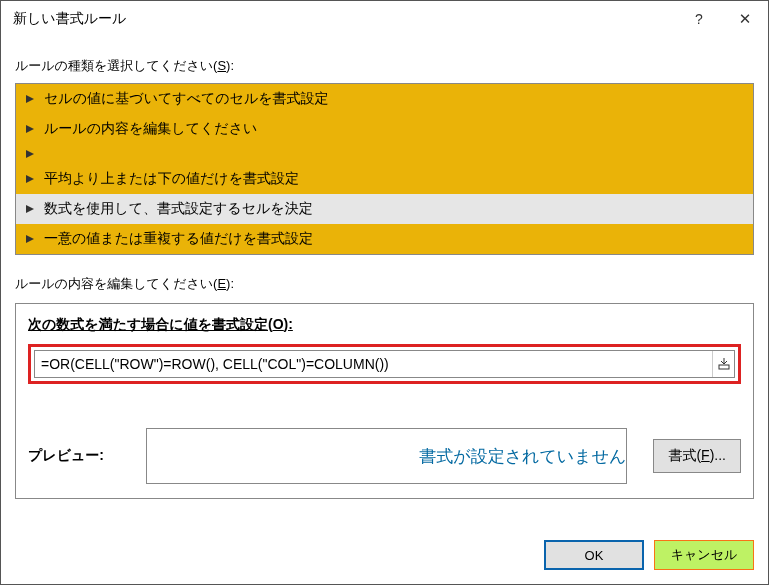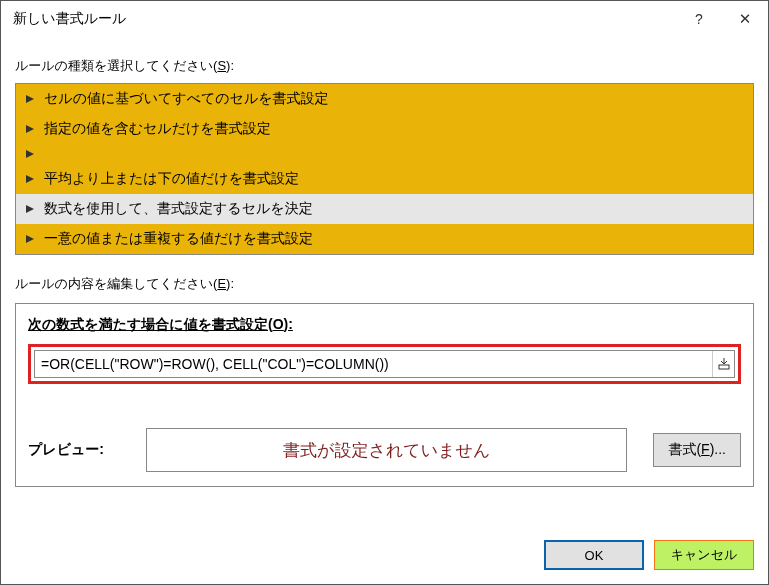--- a/index.html
+++ b/index.html
@@ -19,21 +19,21 @@
     .marker { display:inline-block; width:0; height:0; border-top:4px solid transparent; border-bottom:4px solid transparent; border-left:8px solid #333; margin-right:10px; }
     .inner-box { border:1px solid #888; padding:12px 12px 14px 12px; margin-top:2px; }
     .formula-label { font-weight:bold; font-size:14px; margin-bottom:10px;text-decoration:underline; }
     .formula-row { border:3px solid #d22; padding:3px; }
     .formula-input-wrap { display:flex; align-items:center; border:1px solid #888; background:#fff; height:28px; }
     .formula-input { flex:1; border:none; outline:none; font-size:14px; padding:0 6px; font-family:inherit; }
     .refedit-btn { width:22px; height:100%; display:flex; align-items:center; justify-content:center; border-left:1px solid #ccc; cursor:pointer; }
     .refedit-svg { width:12px; height:12px; }
     .preview-row { display:flex; align-items:center; margin-top:44px; gap:26px; }
     .preview-label { font-weight:bold; font-size:14px; width:92px; }
-    .preview-box { flex:1; border:1px solid #888; height:44px; display:flex; align-items:center; justify-content:center; font-size:17px; color:#7f1d1d; }
+    .preview-box { flex:1; border:1px solid #888; height:56px; display:flex; align-items:center; justify-content:flex-end; font-size:17px; color:#0369a1; }
     .format-btn { border:1px solid #888; background:#e1e1e1; height:34px; padding:0 14px; font-size:14px; cursor:pointer; }
     .footer { display:flex; justify-content:flex-end; gap:10px; padding:12px 14px 14px 0; }
     .footer-btn { min-width:100px; height:30px; border:1px solid #f97316; background:#bef264; font-size:13px; cursor:pointer; display:flex; align-items:center; justify-content:center; }
     .footer-btn.ok { border:2px solid #0a64ad; background:#e1e1e1; }
   </style>
 </head>
 <body>
 
 <div class="dialog">
 
@@ -55,21 +55,21 @@
       <span>ルールの種類を選択してください(</span><u>S</u><span>):</span>
     </div>
 
     <div class="rule-type-list">
       <div class="rule-type-item">
         <span class="marker"></span>
         <span>セルの値に基づいてすべてのセルを書式設定</span>
       </div>
       <div class="rule-type-item">
         <span class="marker"></span>
-        <span>指定の値を含むセルだけを書式設定</span>
+        <span>ルールの内容を編集してください</span>
       </div>
       <div class="rule-type-item">
         <span class="marker"></span>
       </div>
       <div class="rule-type-item">
         <span class="marker"></span>
         <span>平均より上または下の値だけを書式設定</span>
       </div>
       <div class="rule-type-item selected">
         <span class="marker"></span>

